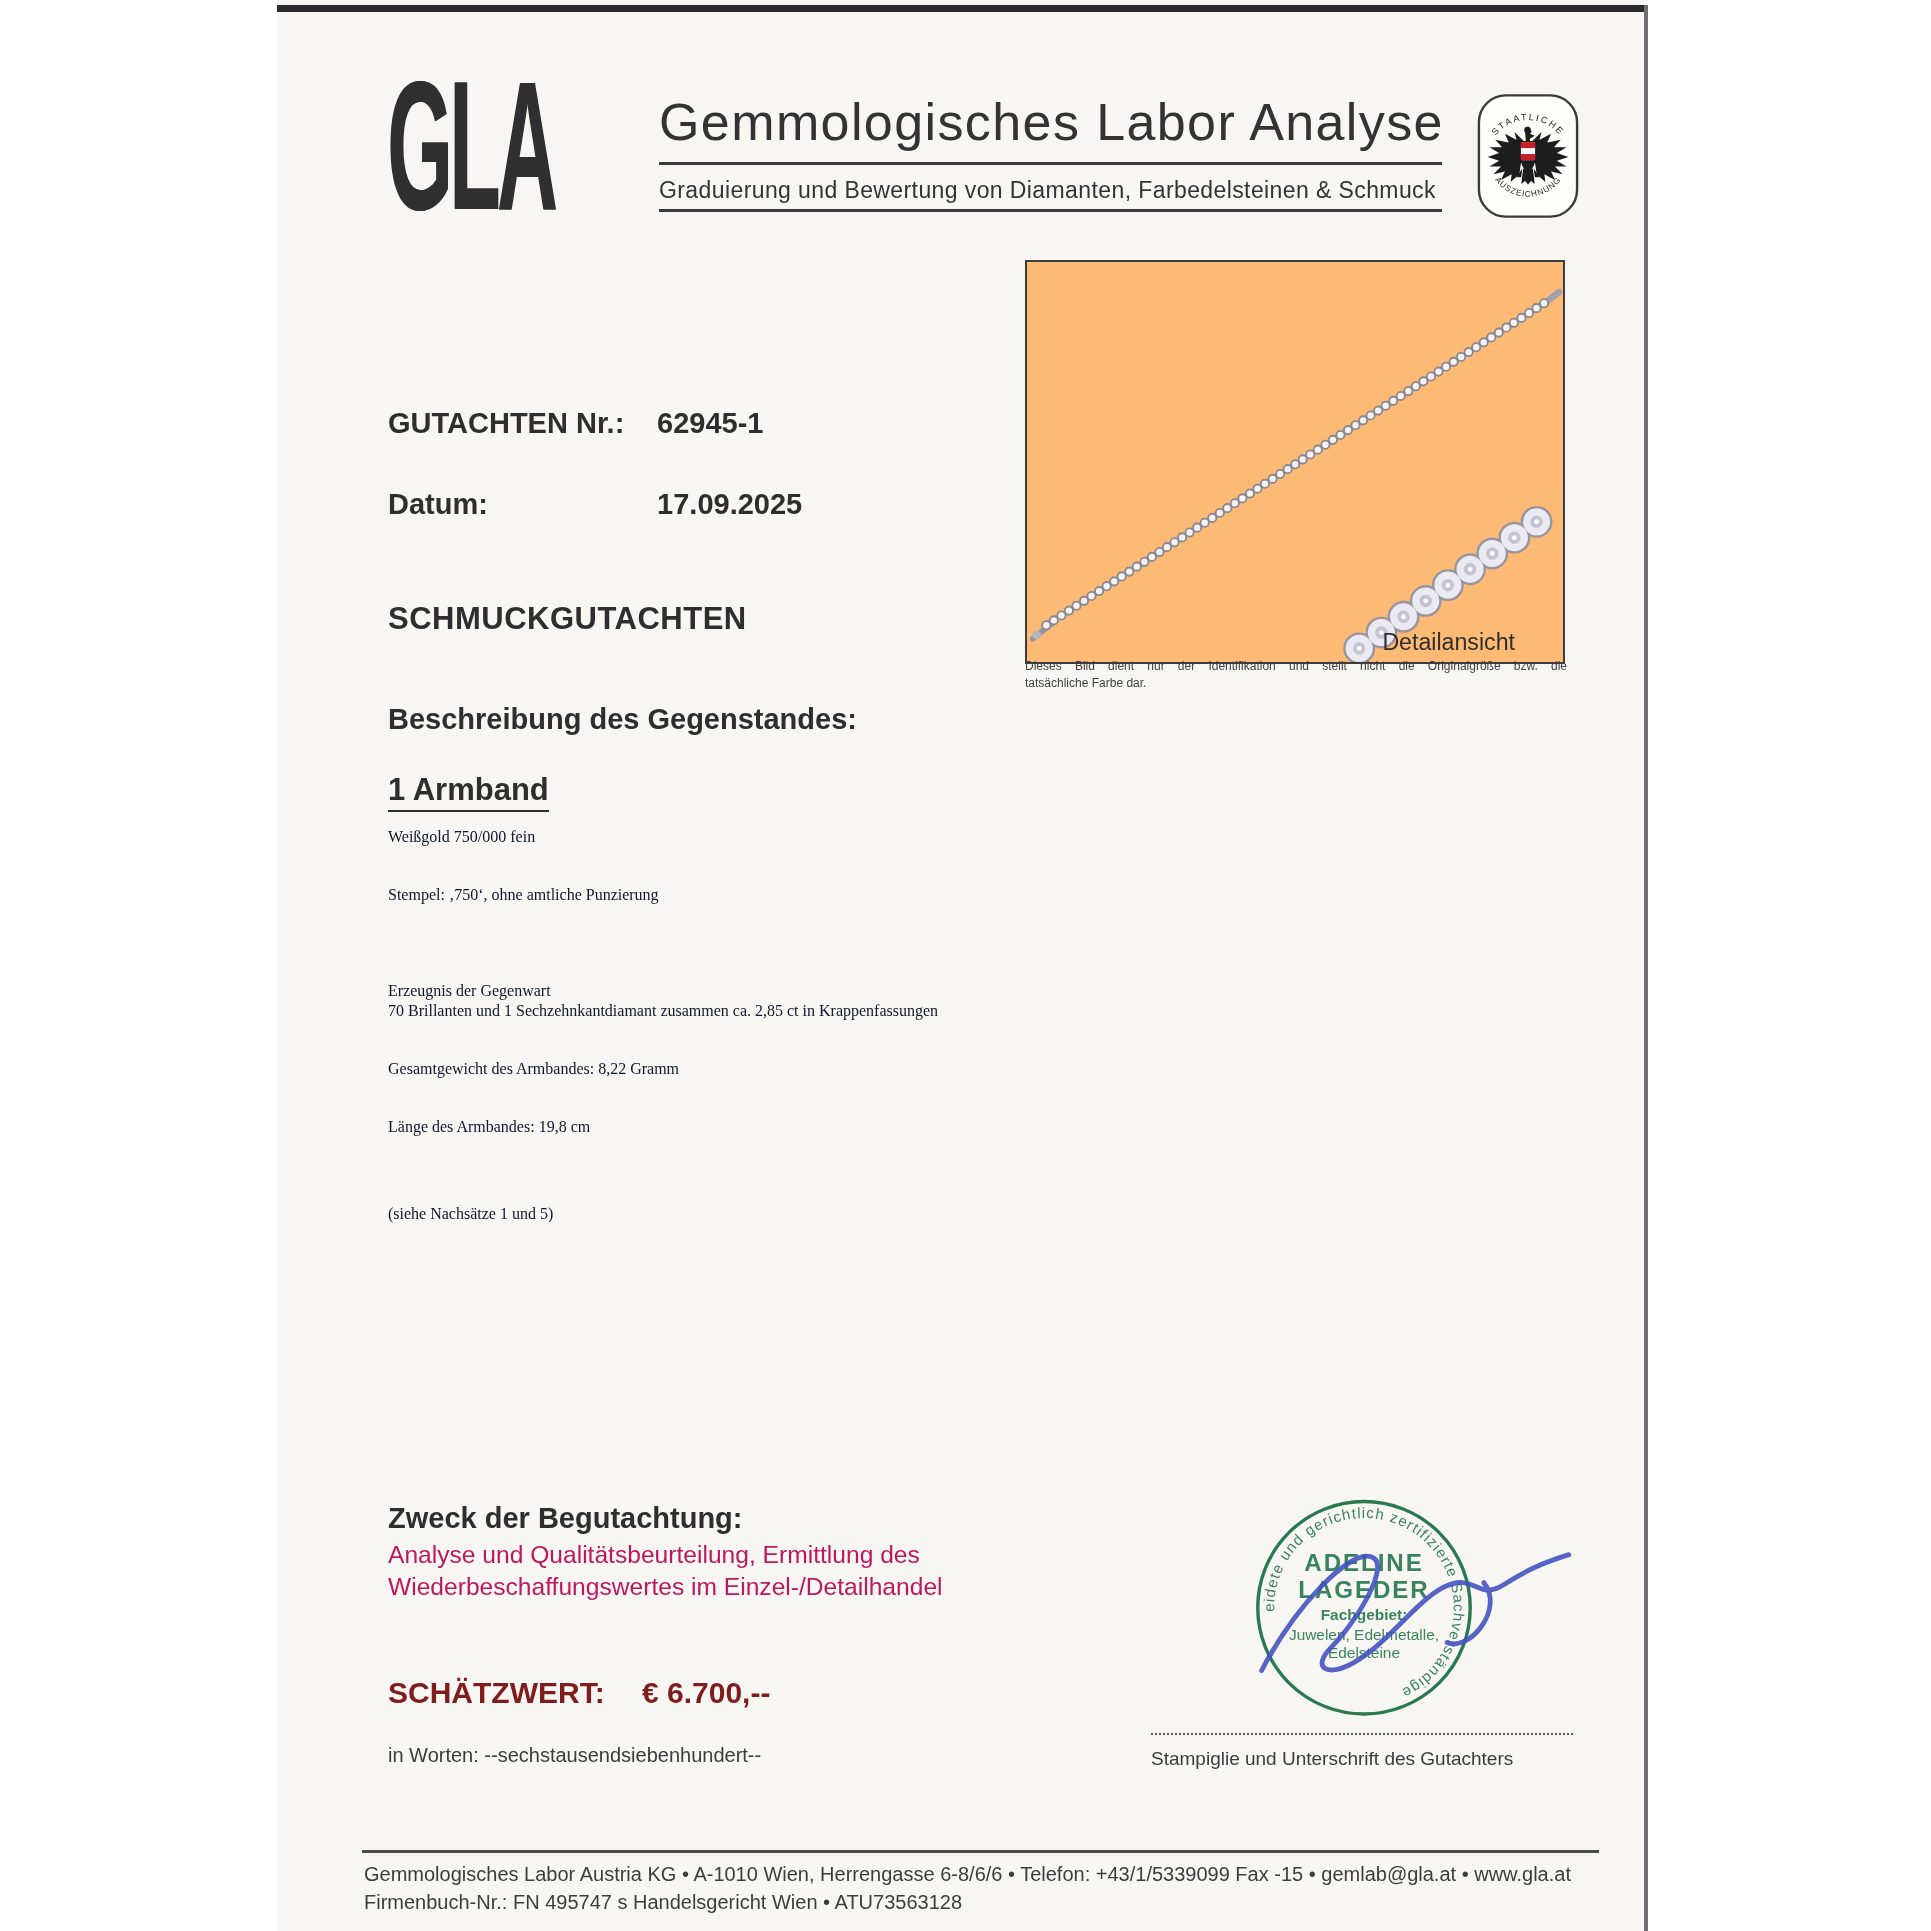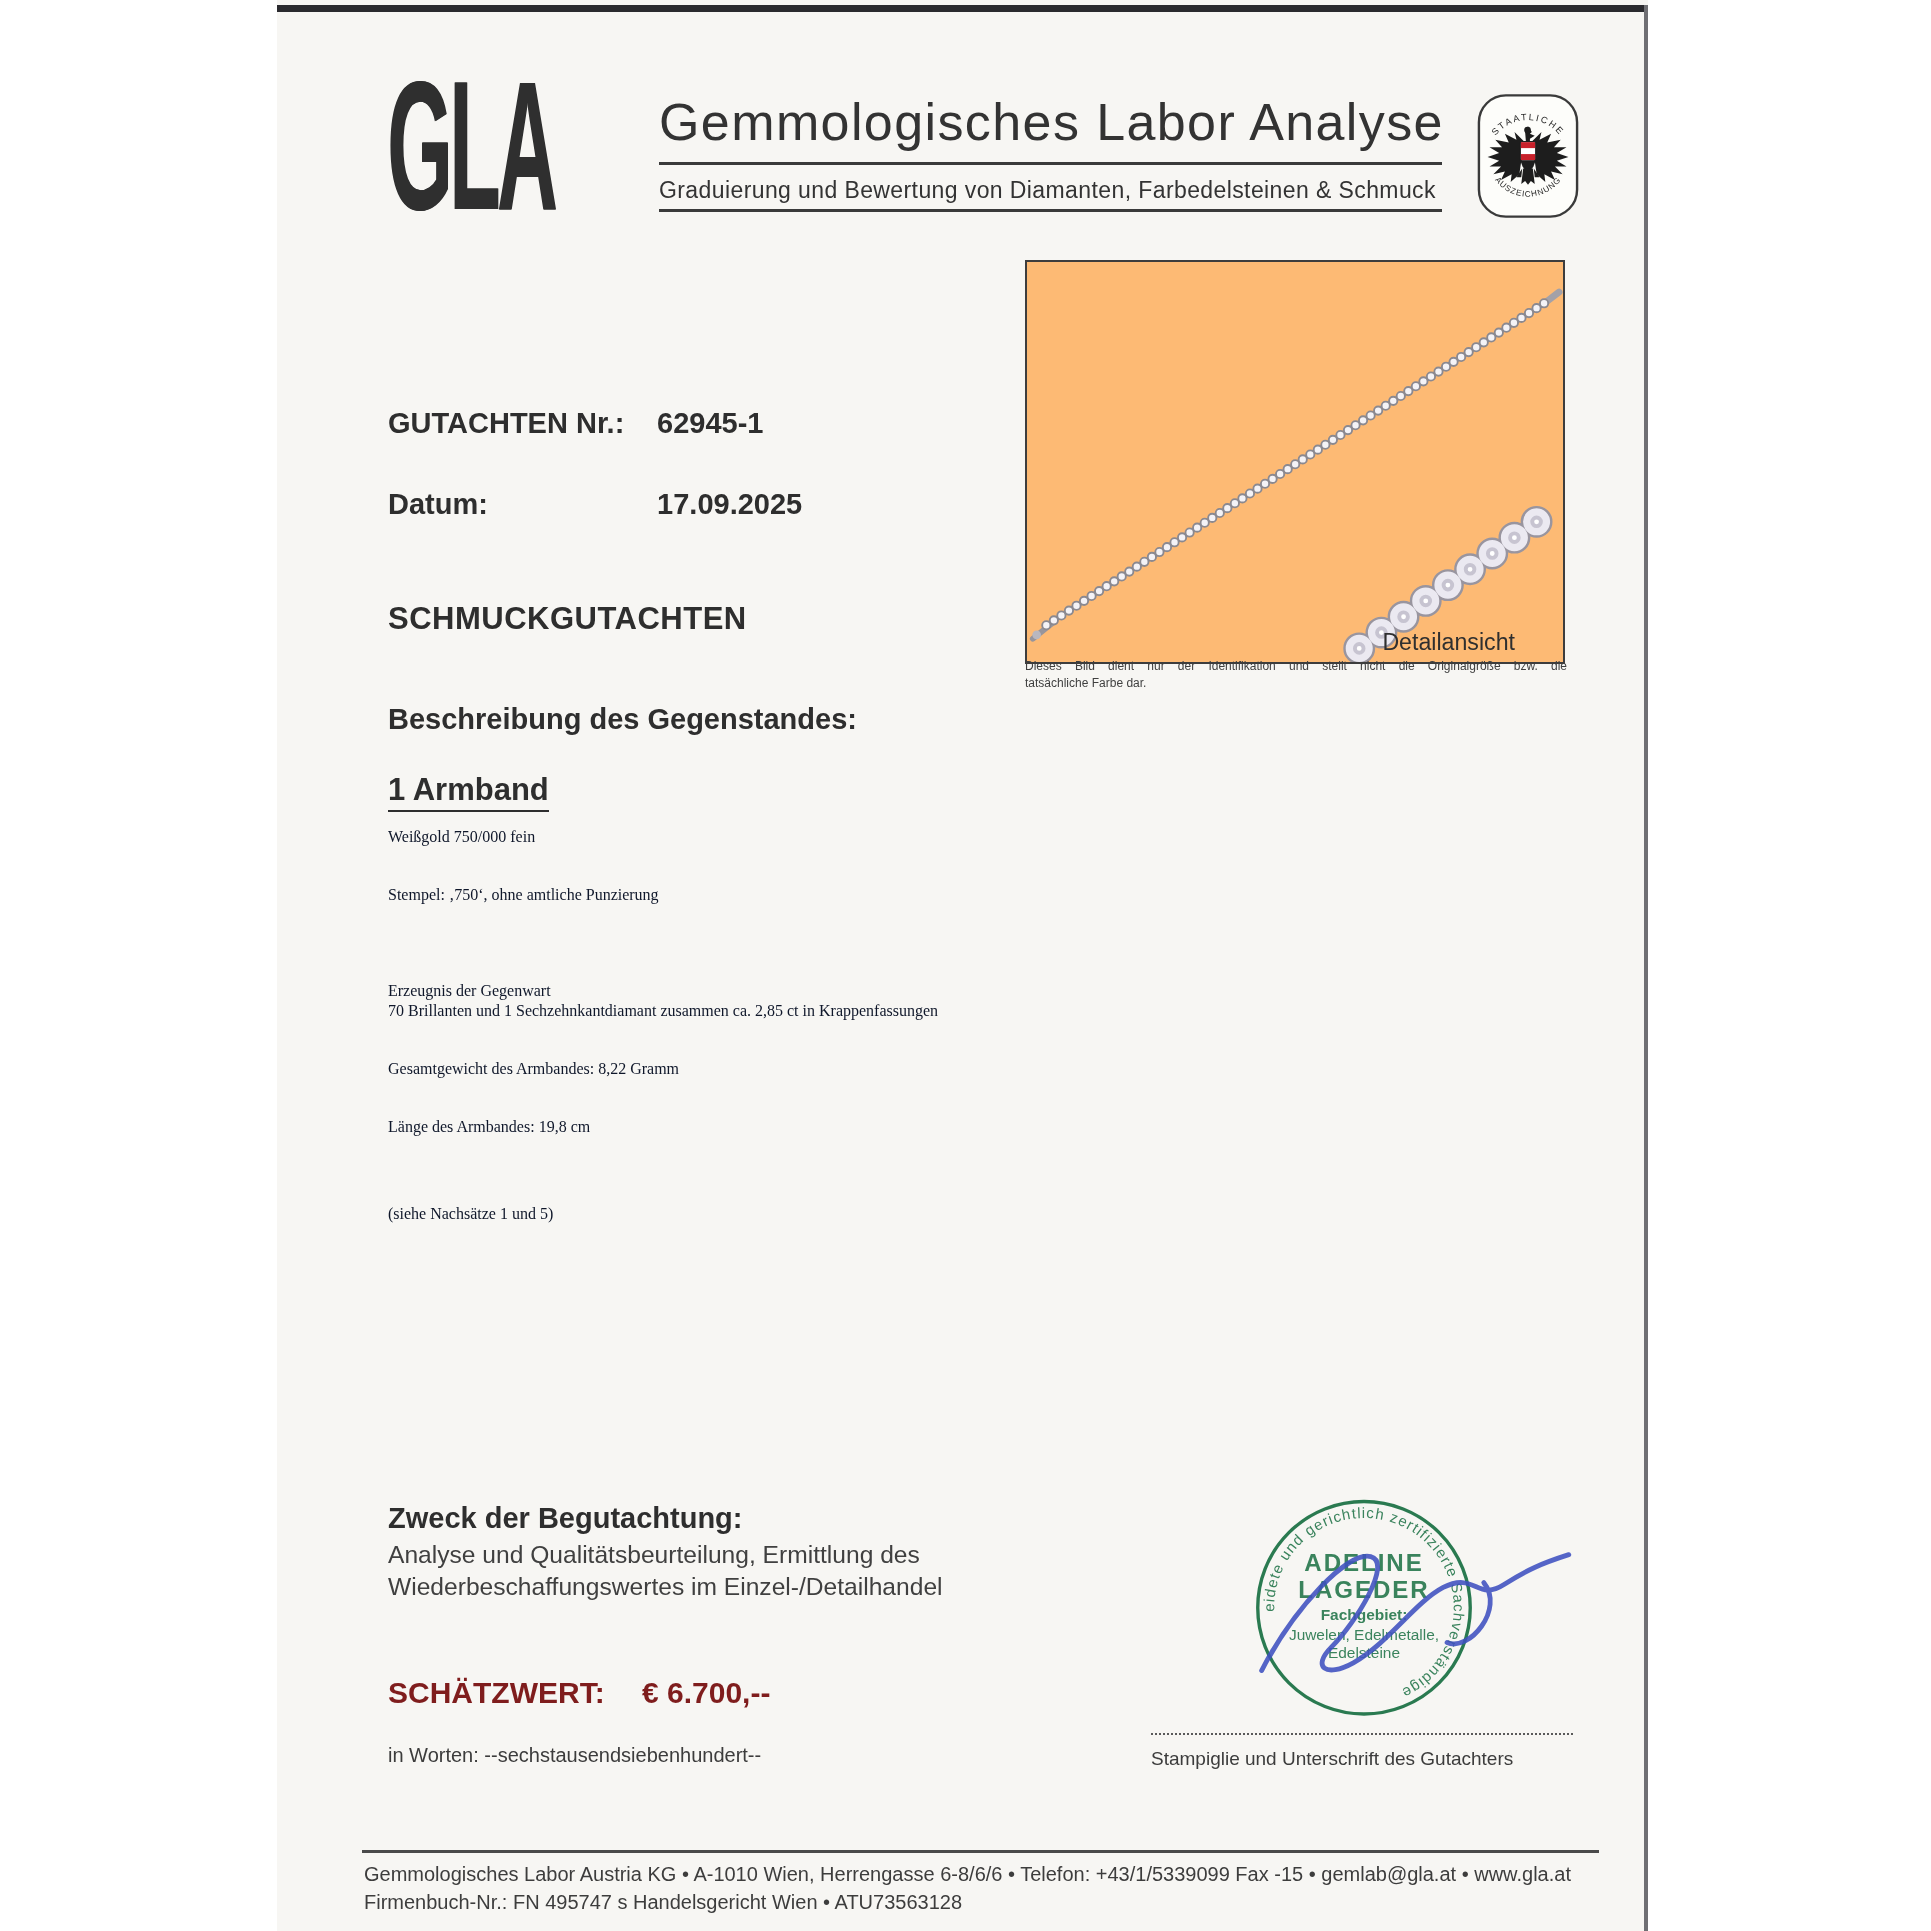--- a/index.html
+++ b/index.html
@@ -25,21 +25,21 @@
   .doc-type{left:111px;top:601px;font-size:31px;font-weight:bold;color:#2e2e2e;letter-spacing:0.5px;text-align:center;}
   
   .photo-box{left:748px;top:260px;width:536px;height:400px;background:#fdba74;border:2.9px solid #3d3d3d;}
   .photo-caption{left:748px;top:658px;width:542px;font-size:12px;line-height:1.45;color:#3f3f3f;}
   .cap1{text-align:justify;text-align-last:justify;}
   
   .sec-heading{left:111px;font-size:29px;font-weight:bold;color:#2e2e2e;}
   .item-title{left:111px;top:772px;font-size:31px;font-weight:bold;color:#2e2e2e;}
   .item-title span{display:inline-block;border-bottom:2.9px solid #2e2e2e;padding-bottom:1.9px;}
   .body-line{left:111px;font-size:16px;color:#0f172a;white-space:nowrap;font-family:Liberation Serif, serif;}
-  .purpose-lines{left:111px;top:1539px;font-size:24.6px;line-height:32px;color:#404040;}
+  .purpose-lines{left:111px;top:1539px;font-size:24.6px;line-height:32px;color:#be185d;}
   .valuation{left:111px;top:1676px;font-size:30px;font-weight:bold;color:#7f1d1d;white-space:nowrap;}
   .valuation .gap{display:inline-block;width:29px;}
   .in-words{left:111px;top:1744px;font-size:20px;color:#3c3c3c;}
   
   .stamp-svg{left:917px;top:1456px;}
   .dotted-line{left:874px;top:1733px;width:422px;border-top:2.9px dotted #5a5a5a;height:0;}
   .stamp-caption{left:874px;top:1748px;width:422px;text-align:left;font-size:19px;color:#3c3c3c;}
   
   .footer-rule{left:85px;top:1850px;width:1237px;height:2.9px;background:#4a4a4a;}
   .footer-text{left:87px;top:1860px;width:1255px;font-size:20px;line-height:28px;color:#3d3d3d;white-space:nowrap;}

